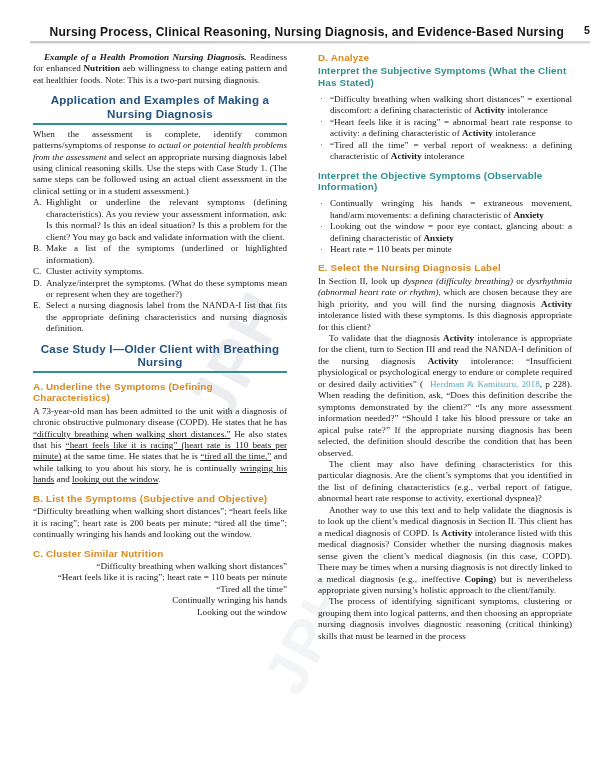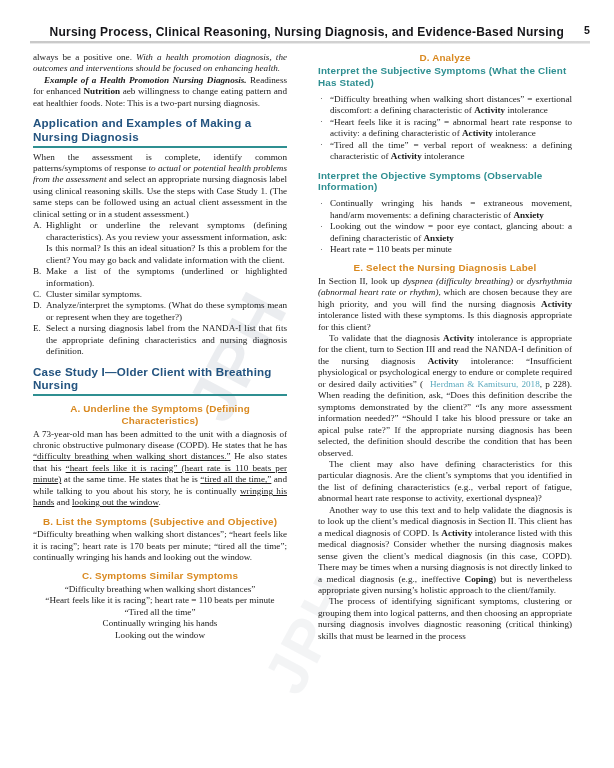--- a/index.html
+++ b/index.html
@@ -73,36 +73,36 @@
 
   
   h2.sec{
     font-family:"Liberation Sans", sans-serif;
     font-size:11.6px;
     font-weight:bold;
     line-height:13.6px;
     letter-spacing:.2px;
     color:#23537f;
     margin:0;
-    text-align:left;
+    text-align:center;
   }
   .rule-teal{
     height:1.6px;
     background:#2f8f91;
     margin:2.5px 0 4px 0;
   }
   h3.sub-orange{
     font-family:"Liberation Sans", sans-serif;
     font-size:9.9px;
     font-weight:bold;
     line-height:11.8px;
     letter-spacing:.15px;
     color:#d98920;
     margin:0 0 1.5px 0;
-    text-align:center;
+    text-align:left;
   }
   h3.sub-teal{
     font-family:"Liberation Sans", sans-serif;
     font-size:9.9px;
     font-weight:bold;
     line-height:11.8px;
     letter-spacing:.15px;
     color:#2f8f91;
     margin:0 0 1.5px 0;
     text-align:left;
@@ -129,21 +129,21 @@
     margin:0;
     text-align:justify;
   }
   .blist li .dot{
     position:absolute;left:2px;top:-0.5px;
     font-size:9px;line-height:11.45px;
     color:#333;
   }
 
   
-  .plain{text-align:center;}
+  .plain{text-align:right;}
 
   
   .wm{
     position:absolute;
     left:170px;top:318px;
     font-family:"Liberation Sans", sans-serif;
     font-size:66px;
     font-weight:bold;
     color:#2b3c5a;
     opacity:.085;
@@ -175,42 +175,41 @@
   <div class="wm2">JPH</div>
 
   <div class="runhead">
     <div class="runhead-title">Nursing Process, Clinical Reasoning, Nursing Diagnosis, and Evidence-Based Nursing</div>
     <div class="runhead-page">5</div>
     <div class="runhead-rule"></div>
   </div>
 
   <div class="col col-left">
 
-    <p>always be a positive one. <i>With a health promotion diagnosis, the outcomes and interventions should be focused on enhancing health.</i></p>
     <p class="ind"><b><i>Example of a Health Promotion Nursing Diagnosis.</i></b> Readiness for enhanced <b>Nutrition</b> aeb willingness to change eating pattern and eat healthier foods. Note: This is a two-part nursing diagnosis.</p>
 
     <div class="sp"></div>
 
     <h2 class="sec">Application and Examples of Making a Nursing Diagnosis</h2>
     <div class="rule-teal"></div>
 
     <p>When the assessment is complete, identify common patterns/symptoms of response <i>to actual or potential health problems from the assessment</i> and select an appropriate nursing diagnosis label using clinical reasoning skills. Use the steps with Case Study 1. (The same steps can be followed using an actual client assessment in the clinical setting or in a student assessment.)</p>
 
     <ul class="alist">
       <li>
         <span class="mk">A.</span>
         <span>Highlight or underline the relevant symptoms (defining characteristics). As you review your assessment information, ask: Is this normal? Is this an ideal situation? Is this a problem for the client? You may go back and validate information with the client.</span>
       </li>
       <li>
         <span class="mk">B.</span>
         <span>Make a list of the symptoms (underlined or highlighted information).</span>
       </li>
       <li>
         <span class="mk">C.</span>
-        <span>Cluster similar symptoms.</span>
+        <span>Cluster activity symptoms.</span>
       </li>
       <li>
         <span class="mk">D.</span>
         <span>Analyze/interpret the symptoms. (What do these symptoms mean or represent when they are together?)</span>
       </li>
       <li>
         <span class="mk">E.</span>
         <span>Select a nursing diagnosis label from the NANDA-I list that fits the appropriate defining characteristics and nursing diagnosis definition.</span>
       </li>
     </ul>
@@ -221,25 +220,25 @@
     <div class="rule-teal"></div>
 
     <div class="sp-sm"></div>
 
     <h3 class="sub-orange">A. Underline the Symptoms (Defining Characteristics)</h3>
     <p>A 73-year-old man has been admitted to the unit with a diagnosis of chronic obstructive pulmonary disease (COPD). He states that he has <span class="u">“difficulty breathing when walking short distances.”</span> He also states that his <span class="u">“heart feels like it is racing” (heart rate is 110 beats per minute)</span> at the same time. He states that he is <span class="u">“tired all the time,”</span> and while talking to you about his story, he is continually <span class="u">wringing his hands</span> and <span class="u">looking out the window</span>.</p>
 
     <div class="sp"></div>
 
     <h3 class="sub-orange">B. List the Symptoms (Subjective and Objective)</h3>
-    <p>“Difficulty breathing when walking short distances”; “heart feels like it is racing”; heart rate is 170 beats per minute; “tired all the time”; continually wringing his hands and looking out the window.</p>
-
-    <div class="sp"></div>
-
-    <h3 class="sub-orange">C. Symptoms Similar Symptoms</h3>
+    <p>“Difficulty breathing when walking short distances”; “heart feels like it is racing”; heart rate is 200 beats per minute; “tired all the time”; continually wringing his hands and looking out the window.</p>
+
+    <div class="sp"></div>
+
+    <h3 class="sub-orange">C. Cluster Similar Nutrition</h3>
     <p class="plain">“Difficulty breathing when walking short distances”</p>
     <p class="plain">“Heart feels like it is racing”; heart rate = 110 beats per minute</p>
     <p class="plain">“Tired all the time”</p>
     <p class="plain">Continually wringing his hands</p>
     <p class="plain">Looking out the window</p>
   </div>
 
   <div class="col col-right">
 
     <h3 class="sub-orange">D. Analyze</h3>

